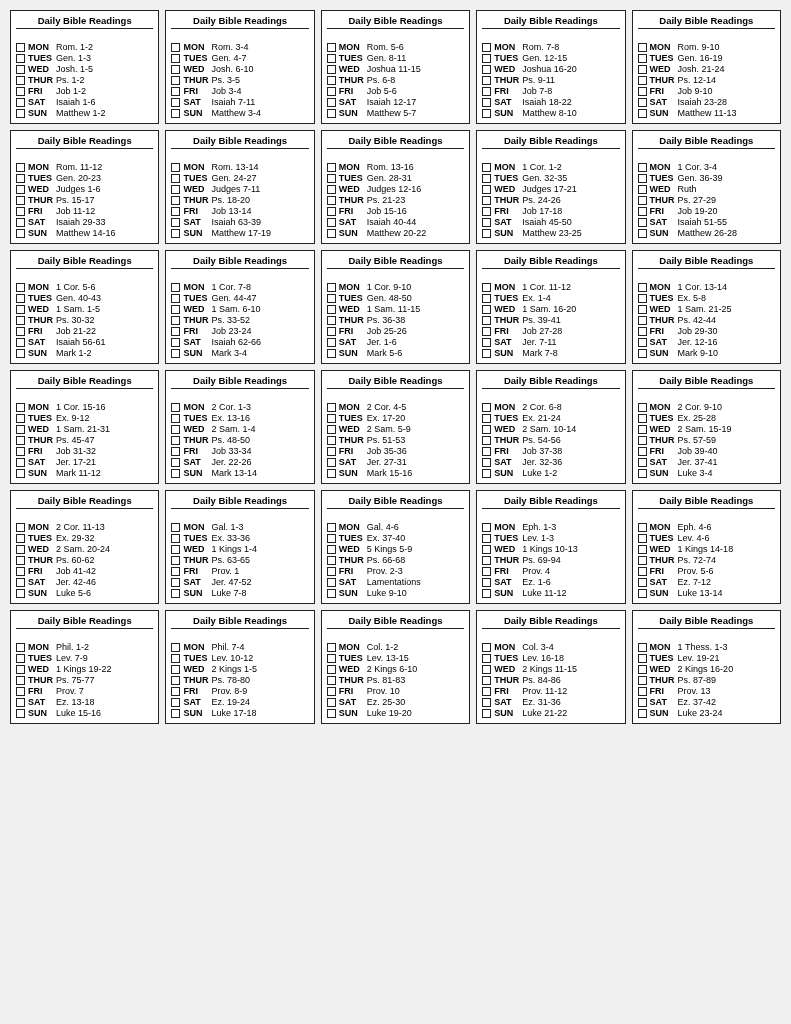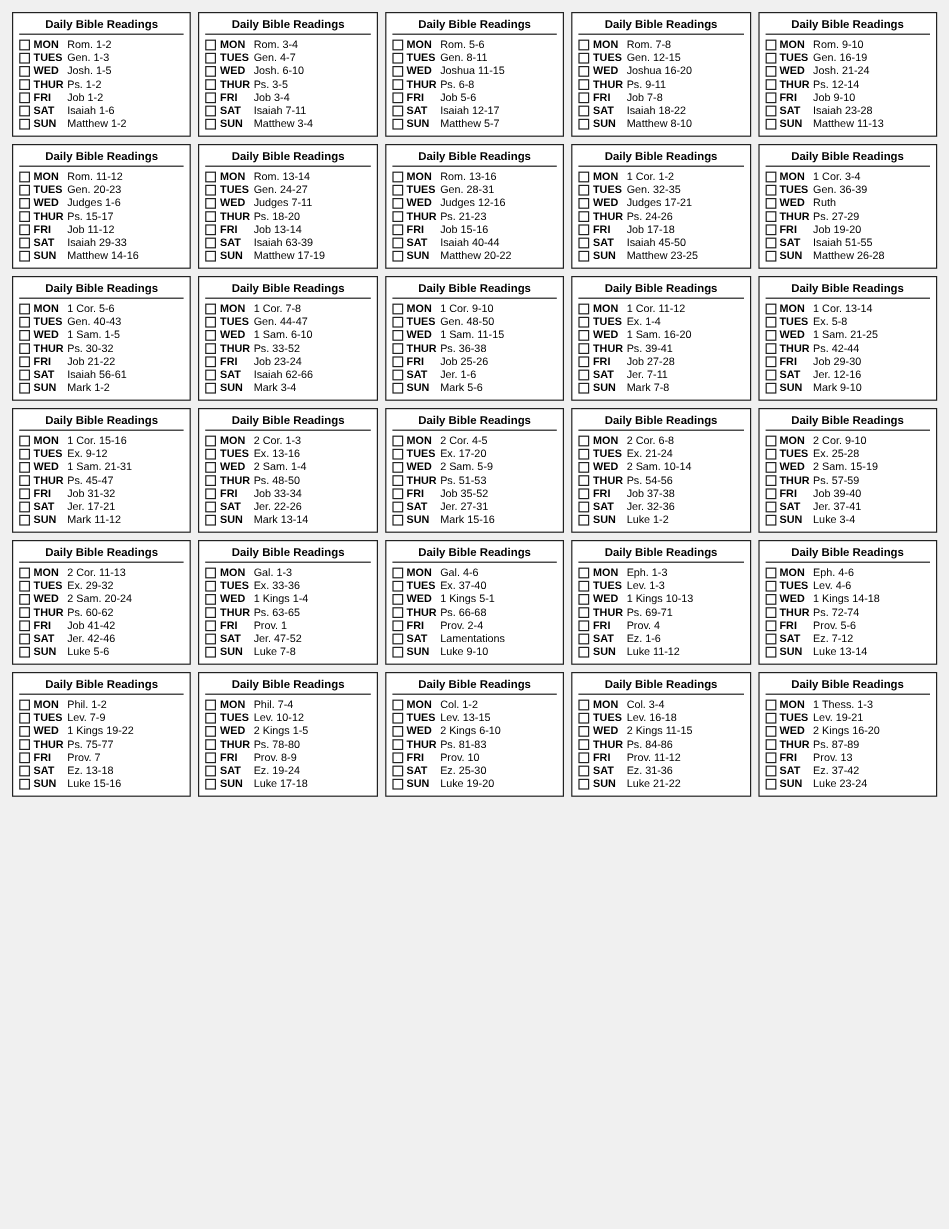--- a/index.html
+++ b/index.html
@@ -20,21 +20,21 @@
       background: #fff;
       border: 1.5px solid #222;
       padding: 4px 5px;
     }
     .card-title {
       font-weight: bold;
       font-size: 9.5px;
       text-align: center;
       border-bottom: 1.5px solid #222;
       padding-bottom: 2px;
-      margin-bottom: 3px;
+      margin-bottom: 13px;
     }
     .reading-row {
       display: flex;
       align-items: center;
       margin-bottom: 1px;
     }
     .checkbox {
       width: 9px;
       height: 9px;
       border: 1px solid #222;
@@ -720,21 +720,21 @@
         <span class="passage">2 Sam. 5-9</span>
       </div>
       <div class="reading-row">
         <span class="checkbox"></span>
         <span class="day">THUR</span>
         <span class="passage">Ps. 51-53</span>
       </div>
       <div class="reading-row">
         <span class="checkbox"></span>
         <span class="day">FRI</span>
-        <span class="passage">Job 35-52</span>
+        <span class="passage">Job 35-36</span>
       </div>
       <div class="reading-row">
         <span class="checkbox"></span>
         <span class="day">SAT</span>
         <span class="passage">Jer. 27-31</span>
       </div>
       <div class="reading-row">
         <span class="checkbox"></span>
         <span class="day">SUN</span>
         <span class="passage">Mark 15-16</span>
@@ -900,31 +900,31 @@
         <span class="passage">Gal. 4-6</span>
       </div>
       <div class="reading-row">
         <span class="checkbox"></span>
         <span class="day">TUES</span>
         <span class="passage">Ex. 37-40</span>
       </div>
       <div class="reading-row">
         <span class="checkbox"></span>
         <span class="day">WED</span>
-        <span class="passage">1 Kings 5-1</span>
+        <span class="passage">5 Kings 5-9</span>
       </div>
       <div class="reading-row">
         <span class="checkbox"></span>
         <span class="day">THUR</span>
         <span class="passage">Ps. 66-68</span>
       </div>
       <div class="reading-row">
         <span class="checkbox"></span>
         <span class="day">FRI</span>
-        <span class="passage">Prov. 2-4</span>
+        <span class="passage">Prov. 2-3</span>
       </div>
       <div class="reading-row">
         <span class="checkbox"></span>
         <span class="day">SAT</span>
         <span class="passage">Lamentations</span>
       </div>
       <div class="reading-row">
         <span class="checkbox"></span>
         <span class="day">SUN</span>
         <span class="passage">Luke 9-10</span>
@@ -943,21 +943,21 @@
         <span class="passage">Lev. 1-3</span>
       </div>
       <div class="reading-row">
         <span class="checkbox"></span>
         <span class="day">WED</span>
         <span class="passage">1 Kings 10-13</span>
       </div>
       <div class="reading-row">
         <span class="checkbox"></span>
         <span class="day">THUR</span>
-        <span class="passage">Ps. 69-71</span>
+        <span class="passage">Ps. 69-94</span>
       </div>
       <div class="reading-row">
         <span class="checkbox"></span>
         <span class="day">FRI</span>
         <span class="passage">Prov. 4</span>
       </div>
       <div class="reading-row">
         <span class="checkbox"></span>
         <span class="day">SAT</span>
         <span class="passage">Ez. 1-6</span>

